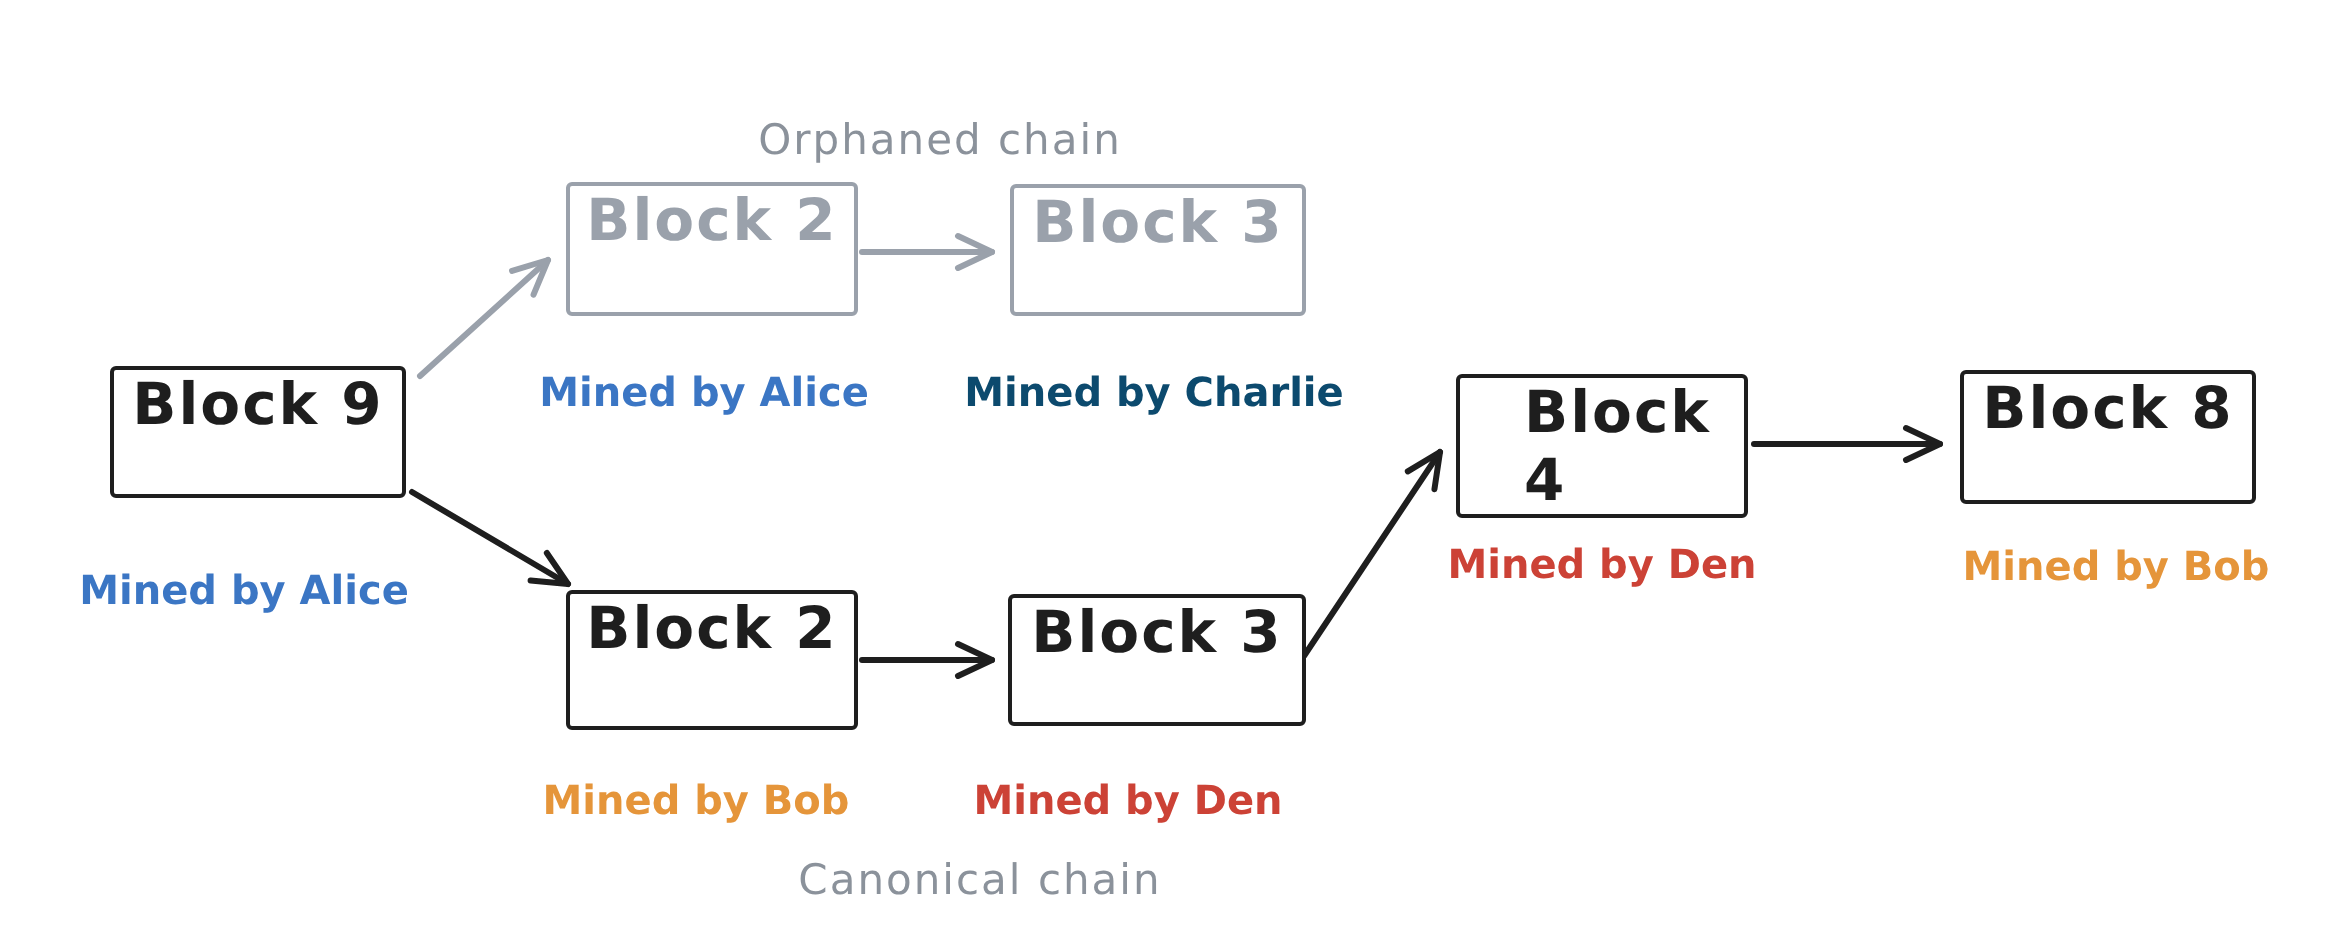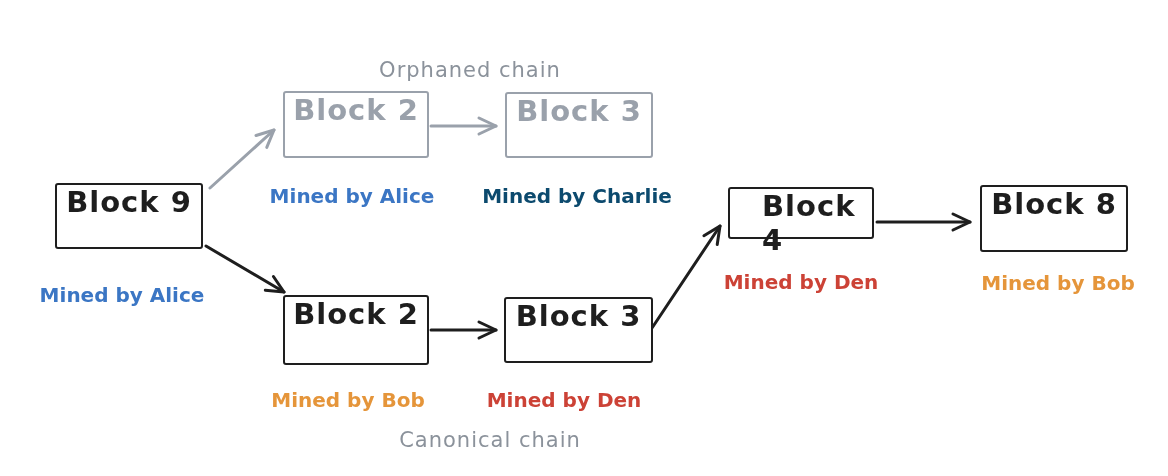--- a/index.html
+++ b/index.html
@@ -100,21 +100,21 @@
   </div>
 
   <div class="block" style="left:283px; top:295px; width:146px; height:70px;">
     <span>Block 2</span>
   </div>
 
   <div class="block" style="left:504px; top:297px; width:149px; height:66px;">
     <span>Block 3</span>
   </div>
 
-  <div class="block" style="left:728px; top:187px; width:146px; height:52px;padding-left:32px;">
+  <div class="block" style="left:728px; top:187px; width:146px; height:72px;padding-left:32px;">
     <span>Block 4</span>
   </div>
 
   <div class="block" style="left:980px; top:185px; width:148px; height:67px;">
     <span>Block 8</span>
   </div>
 
   <div class="lbl" style="left: 122px; top: 283px; color: rgb(59, 118, 196);">Mined by Alice</div>
   <div class="lbl" style="left: 352px; top: 184px; color: rgb(59, 118, 196);">Mined by Alice</div>
   <div class="lbl" style="left: 577px; top: 184px; color: #0c4a6e;">Mined by Charlie</div>

